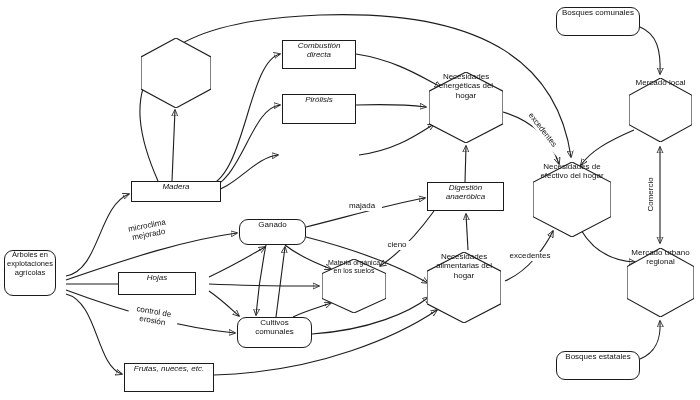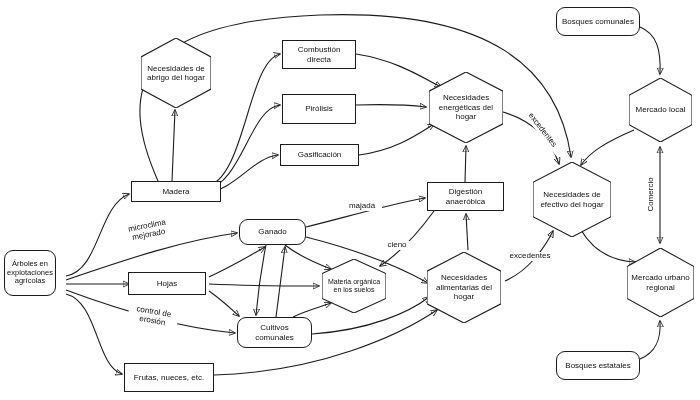--- a/index.html
+++ b/index.html
@@ -1,23 +1,23 @@
 <!DOCTYPE html>
 <html><head>
 <meta charset="utf-8">
 <style>
   * { margin:0; padding:0; box-sizing:border-box; }
   html,body { background:#fff; }
   body { font-family:"Liberation Sans","DejaVu Sans",sans-serif; color:#111; }
   .canvas { position:relative; width:700px; height:400px; background:#fff; overflow:hidden; }
   .edges { position:absolute; left:0; top:0; z-index:1; }
   .edges path { fill:none; stroke:#1c1c1c; stroke-width:1.1; }
-  .node { position:absolute; z-index:2; display:flex; align-items:center; justify-content:center;
+  .node { position:absolute; z-index:2; display:flex; justify-content:center;
           text-align:center; font-size:8px; line-height:1.18; }
-  .rect  { background:#fff; border:1px solid #1c1c1c; }
+  .rect  { background:#fff; border:1px solid #1c1c1c;font-style:italic; }
   .round { background:#fff; border:1px solid #1c1c1c; border-radius:9px; }
   .hex   { background:transparent; }
   .hex .shape { position:absolute; left:0; top:0; width:100%; height:100%; }
   .hex polygon { fill:#fff; stroke:#1c1c1c; stroke-width:1.1; }
   .hex .lbl { position:relative; padding:0 4px; }
   .rect .lbl, .round .lbl { padding:0 2px; }
   .fs75 { font-size:7.5px; }
   .fs70 { font-size:7px; }
   .elabel { position:absolute; z-index:3; font-size:8px; line-height:1.1; text-align:center;
             background:#fff; padding:0 1px; }
@@ -83,44 +83,40 @@
   <div class="node round" style="left:239px;top:219px;width:67px;height:26px">
     <span class="lbl">Ganado</span>
   </div>
   <div class="node round" style="left:237px;top:317px;width:75px;height:31px">
     <span class="lbl">Cultivos comunales</span>
   </div>
 
   <div class="node rect" style="left:131px;top:181px;width:90px;height:21px">
     <span class="lbl">Madera</span>
   </div>
-  <div class="node rect" style="left:128px;top:272px;width:78px;height:23px">
+  <div class="node rect" style="left:118px;top:272px;width:78px;height:23px">
     <span class="lbl">Hojas</span>
   </div>
   <div class="node rect" style="left:124px;top:363px;width:90px;height:29px">
     <span class="lbl">Frutas, nueces, etc.</span>
   </div>
   <div class="node rect" style="left:282px;top:40px;width:74px;height:29px">
     <span class="lbl">Combustión directa</span>
   </div>
   <div class="node rect" style="left:282px;top:94px;width:74px;height:30px">
     <span class="lbl">Pirólisis</span>
   </div>
-  <div class="node rect" style="left:280px;top:144px;width:79px;height:22px">
-    <span class="lbl">Gasificación</span>
-  </div>
   <div class="node rect" style="left:427px;top:182px;width:77px;height:29px">
     <span class="lbl">Digestión anaeróbica</span>
   </div>
 
   <div class="node hex" style="left:141px;top:38px;width:70px;height:70px">
     <svg class="shape" viewBox="0 0 100 100" preserveAspectRatio="none">
         <polygon points="50,0 100,27 100,73 50,100 0,73 0,27" vector-effect="non-scaling-stroke"></polygon>
       </svg>
-    <span class="lbl">Necesidades de abrigo del hogar</span>
   </div>
   <div class="node hex fs70" style="left:322px;top:259px;width:64px;height:54px">
     <svg class="shape" viewBox="0 0 100 100" preserveAspectRatio="none">
         <polygon points="50,0 100,27 100,73 50,100 0,73 0,27" vector-effect="non-scaling-stroke"></polygon>
       </svg>
     <span class="lbl">Materia orgánica en los suelos</span>
   </div>
   <div class="node hex" style="left:429px;top:72px;width:74px;height:71px">
     <svg class="shape" viewBox="0 0 100 100" preserveAspectRatio="none">
         <polygon points="50,0 100,27 100,73 50,100 0,73 0,27" vector-effect="non-scaling-stroke"></polygon>

